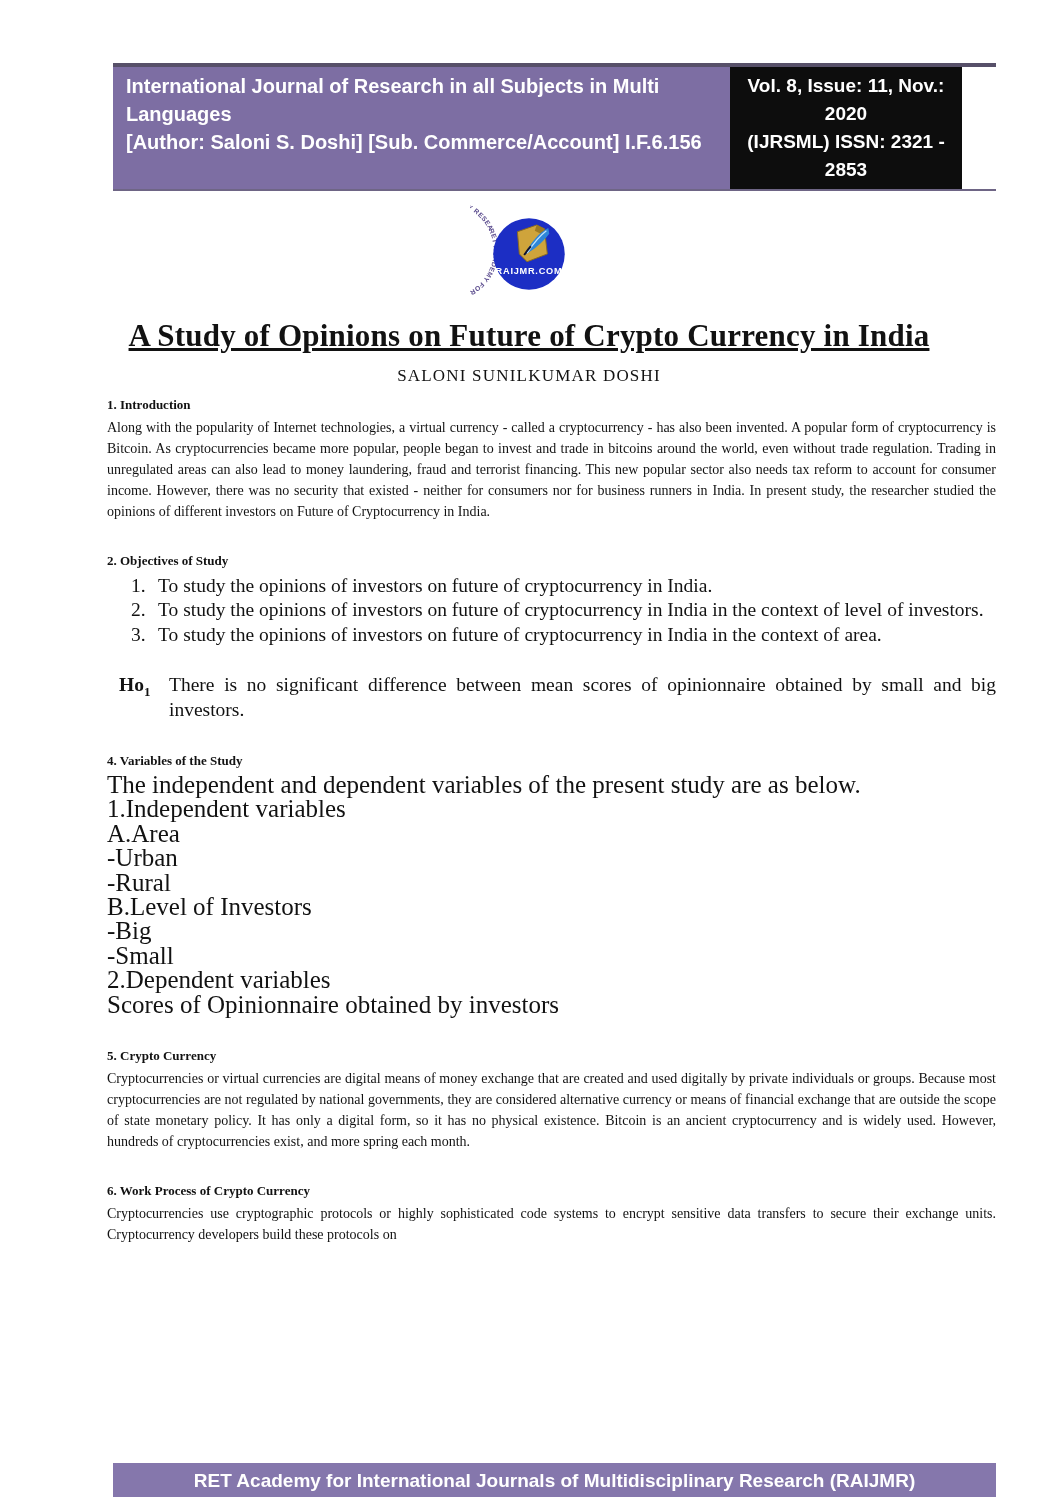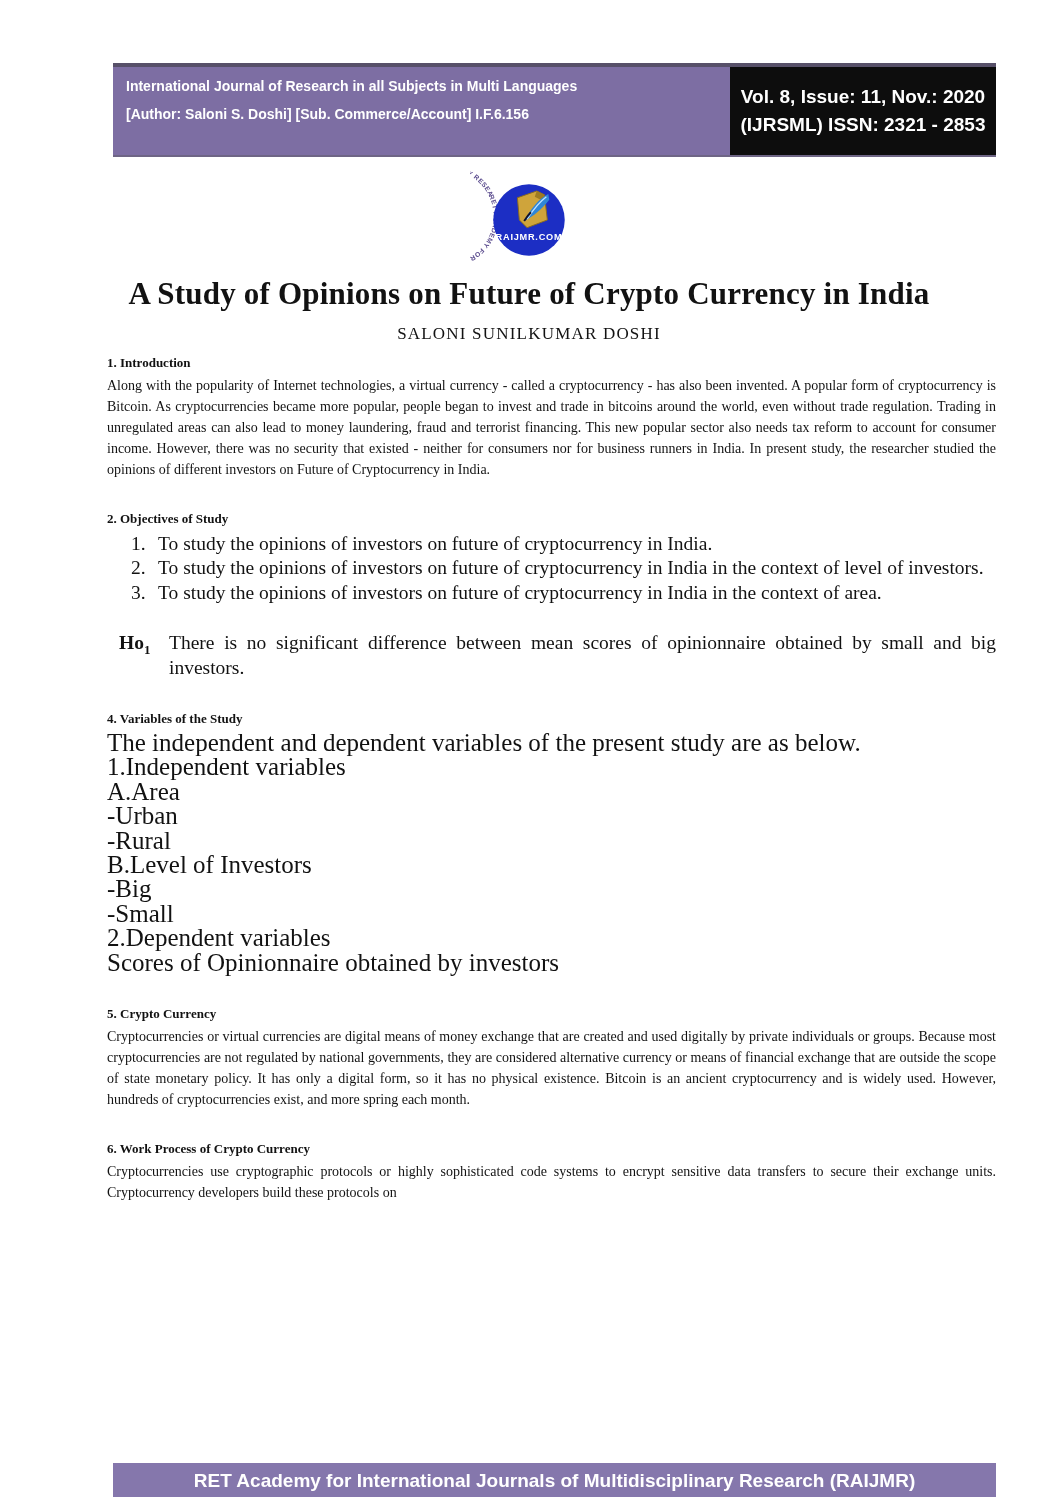--- a/index.html
+++ b/index.html
@@ -19,44 +19,46 @@
     display: flex;
     border-top: 4px solid #575069;
     border-bottom: 2px solid #6e6585;
     font-family: "Liberation Sans", sans-serif;
     font-weight: bold;
   }
   .header-left {
     width: 617px;
     background: #7d6ea3;
     color: #ffffff;
-    font-size: 14px;
+    font-size: 20px;
     line-height: 28px;
     padding: 5px 6px 5px 13px;
   }
   .header-right {
-    width: 266px;
+    width: 232px;
     background: #0d0d0d;
     color: #ffffff;
     font-size: 19px;
     line-height: 28px;
-    padding: 16px 8px;
+    padding: 5px 8px;
     text-align: center;
   }
 
   
   .logo-wrap { width: 118px; margin: 5px auto 0 auto; }
   .logo-wrap svg { display: block; }
 
   
   .title {
+    margin-top: 8px;
     text-align: center;
     font-size: 31px;
     font-weight: bold;
     letter-spacing: 0.2px;
+    text-decoration: underline;
   }
   .author {
     margin-top: 12px;
     text-align: center;
     font-size: 17px;
     letter-spacing: 1.2px;
   }
 
   
   .content { margin: 6px 62px 0 107px; }

